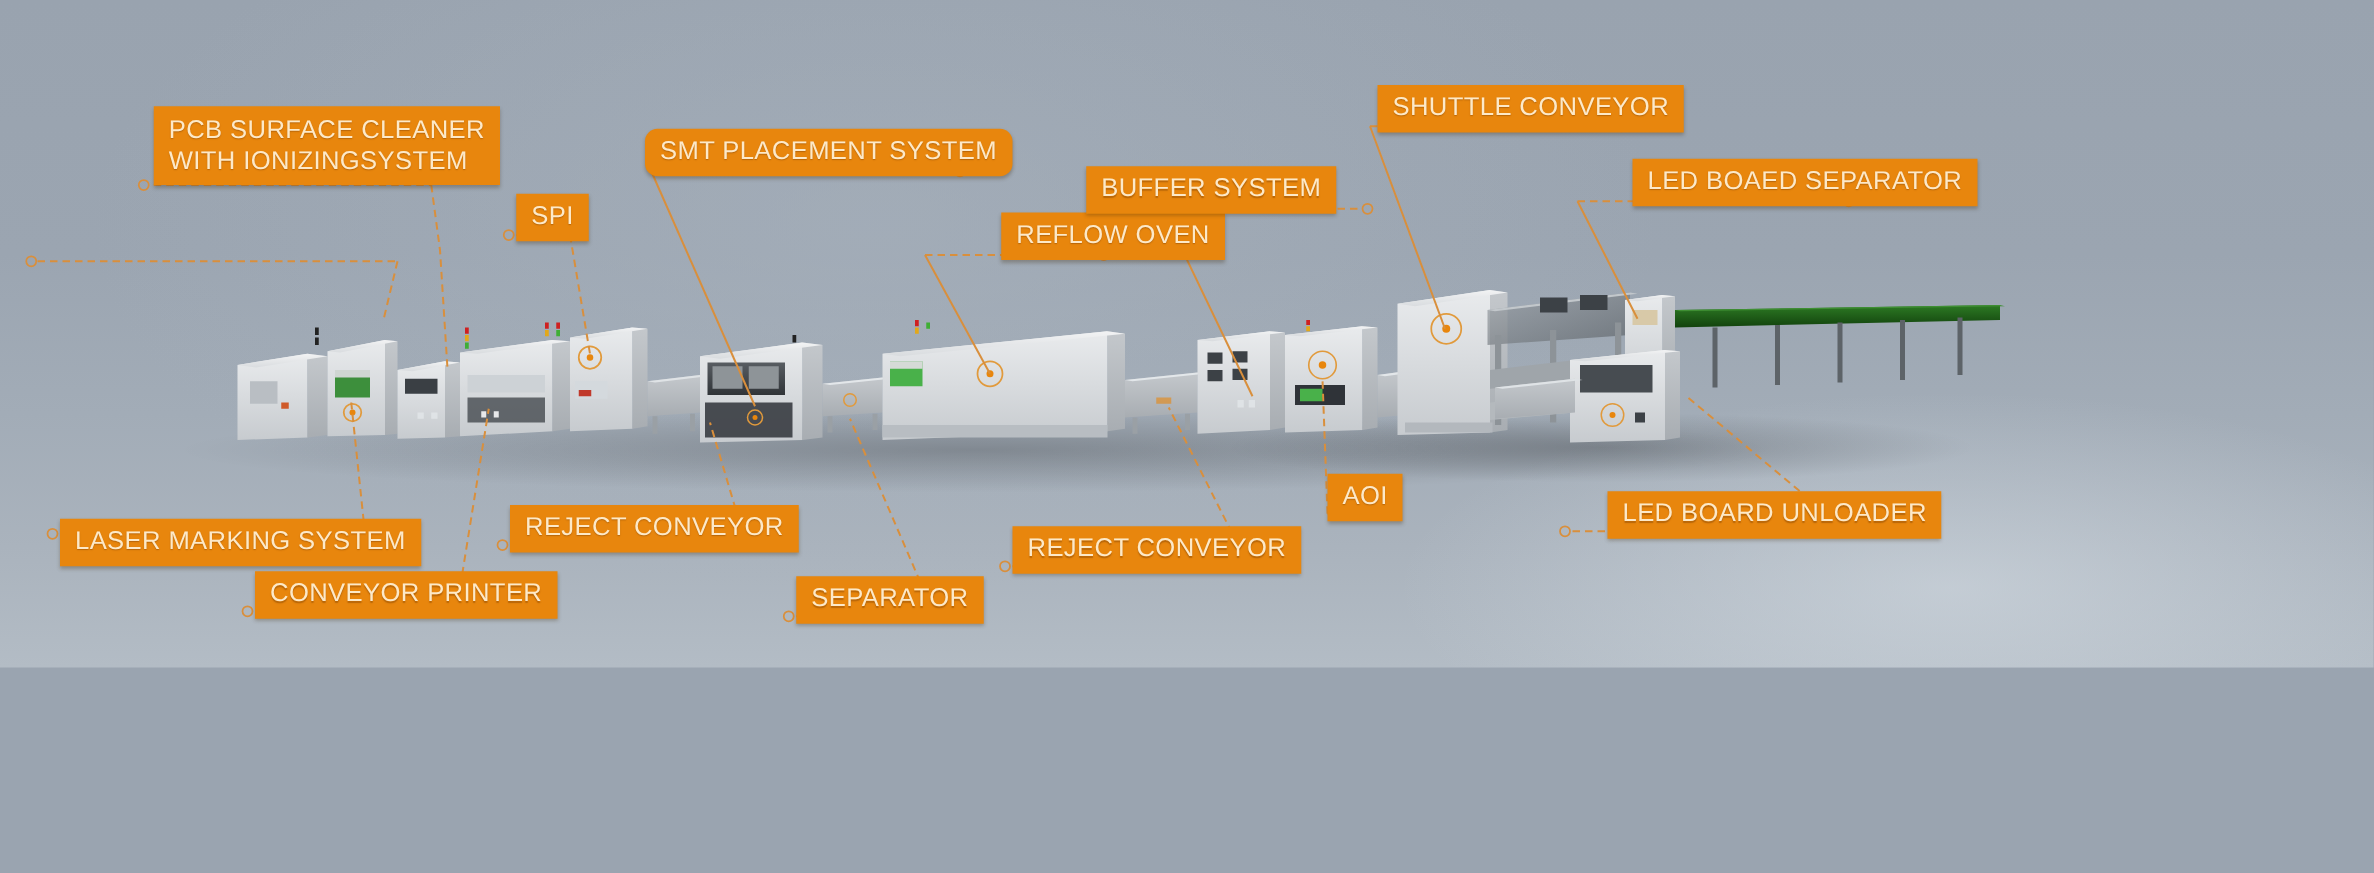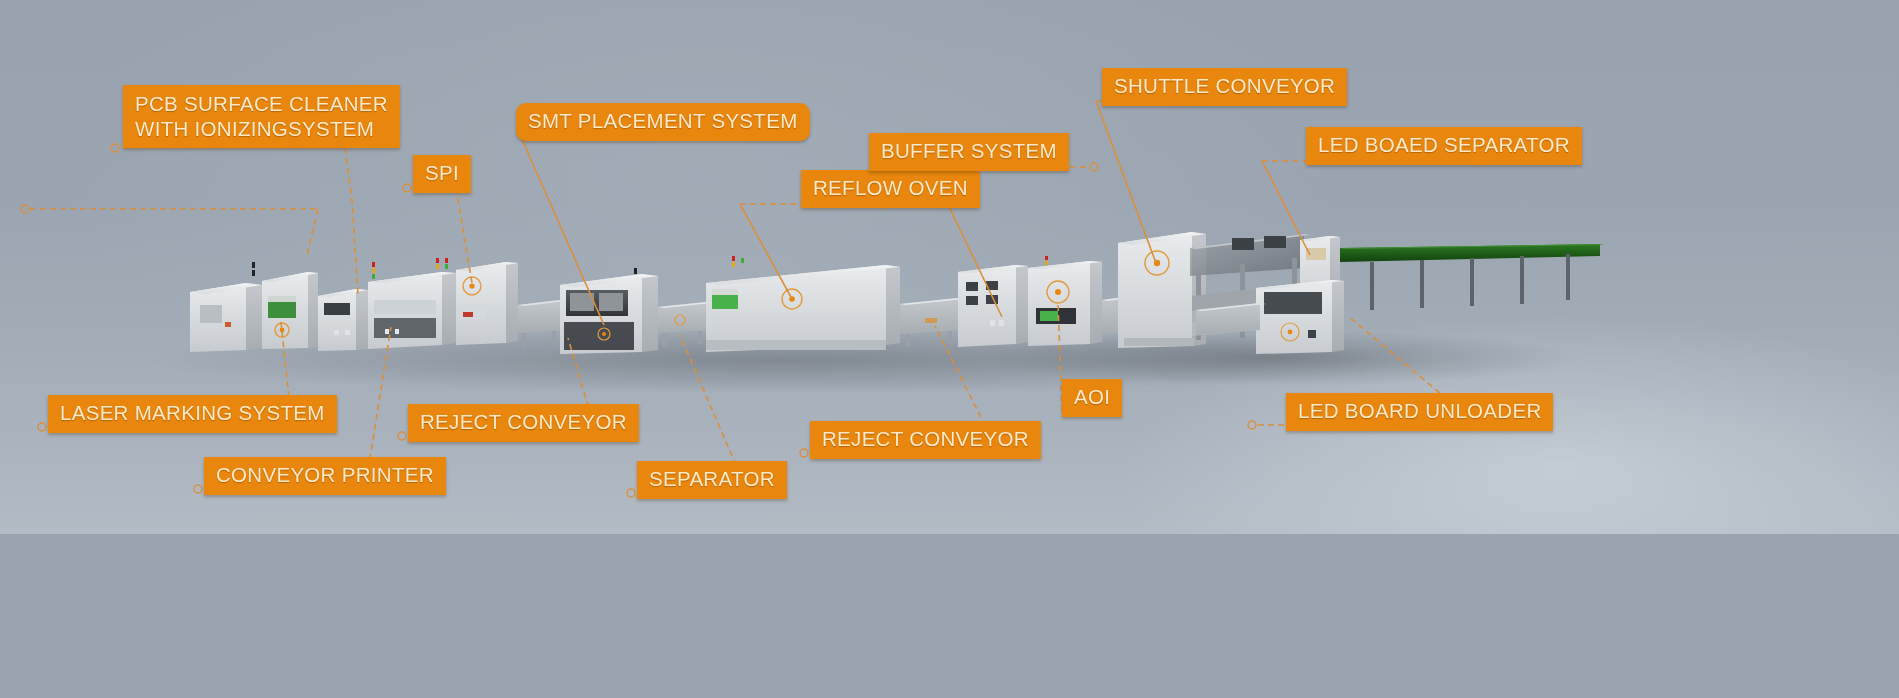--- a/index.html
+++ b/index.html
@@ -355,21 +355,21 @@
   </div>
 
   <div class="label" style="left:1092px;top:68px;margin-left:10px;">
     <div>SHUTTLE CONVEYOR</div>
   </div>
 
   <div class="label" style="left:1306px;top:127px;">
     <div>LED BOAED SEPARATOR</div>
   </div>
 
-  <div class="label" style="left:48px;top:395px;">
+  <div class="label" style="left:48px;top:415px;">
     <div>LASER MARKING SYSTEM</div>
   </div>
 
   <div class="label" style="left:204px;top:457px;">
     <div>CONVEYOR PRINTER</div>
   </div>
 
   <div class="label" style="left:408px;top:404px;">
     <div>REJECT CONVEYOR</div>
   </div>

